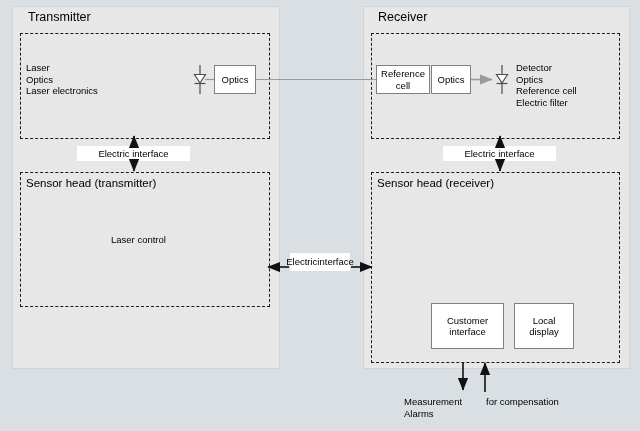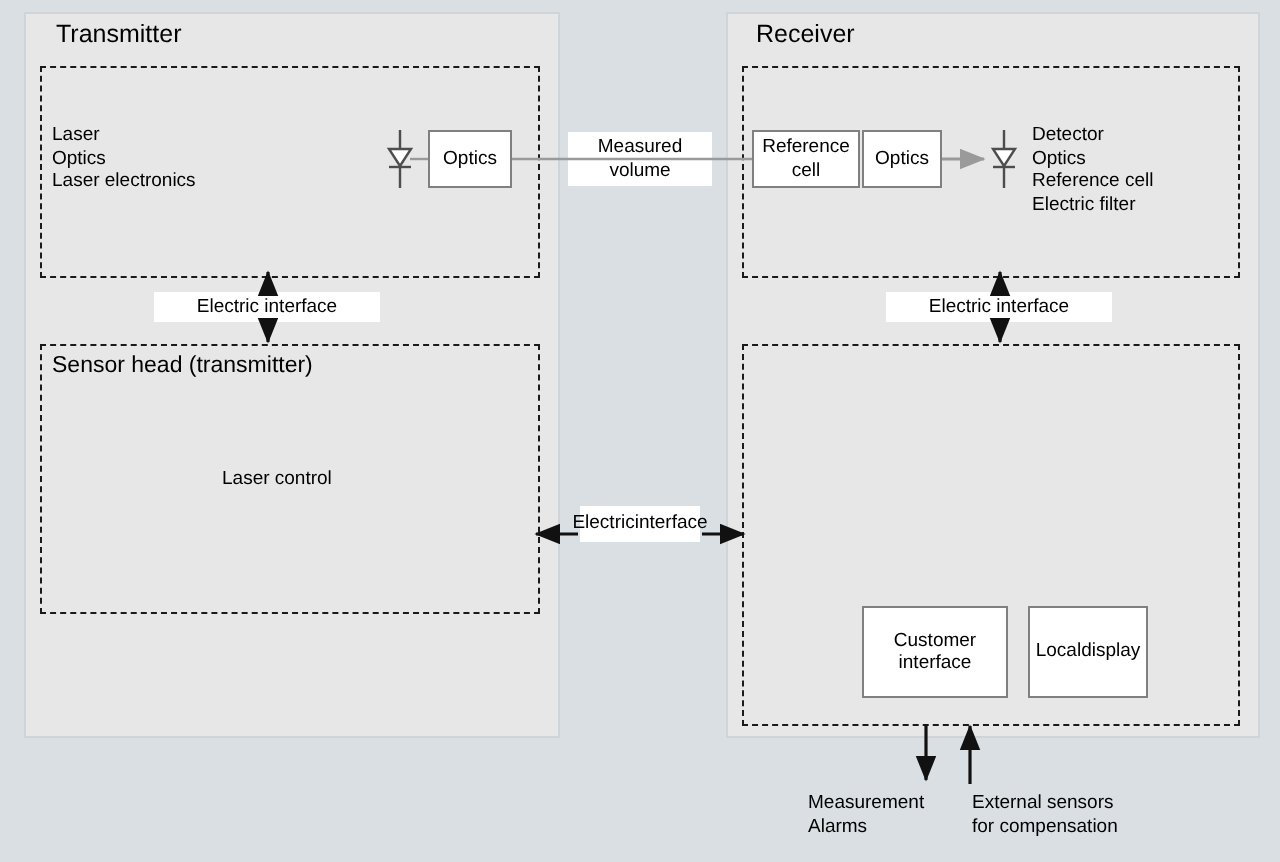--- a/index.html
+++ b/index.html
@@ -109,24 +109,20 @@
 Laser electronics</div>
 
   <div class="wbox" style="left:214px;top:65px;width:42px;height:29px;">Optics</div>
 
   <div class="chip" style="left:77px;top:146px;width:113px;height:15px;">Electric interface</div>
 
   <div class="dashed" style="left:20px;top:172px;width:248px;height:133px;"></div>
   <div class="block-title" style="left:26px;top:177px;">Sensor head (transmitter)</div>
   <div class="centertext" style="left:111px;top:234px;">Laser control</div>
 
-  <div class="chip" style="left:284px;top:66px;width:72px;height:27px;flex-direction:column;">
-    <span>Measured</span>
-    <span>volume</span>
-  </div>
 
   <div class="chip" style="left:290px;top:253px;width:60px;height:18px;flex-direction:row;">
     <span>Electric</span>
     <span>interface</span>
   </div>
 
   <div class="panel" id="panel-rx"></div>
   <div class="panel-title" style="left:378px;top:10px;">Receiver</div>
 
   <div class="dashed" style="left:371px;top:33px;width:247px;height:104px;"></div>
@@ -139,38 +135,38 @@
   <div class="wbox" style="left:431px;top:65px;width:40px;height:29px;">Optics</div>
 
   <div class="listtext" style="left:516px;top:62px;white-space:pre;">Detector
 Optics
 Reference cell
 Electric filter</div>
 
   <div class="chip" style="left:443px;top:146px;width:113px;height:15px;">Electric interface</div>
 
   <div class="dashed" style="left:371px;top:172px;width:247px;height:189px;"></div>
+  <div class="block-title" style="left:377px;top:177px;">Sensor head (receiver)</div>
 
   <div class="wbox" style="left:431px;top:303px;width:73px;height:46px;flex-direction:column;">
     <span>Customer</span>
     <span>interface</span>
   </div>
 
-  <div class="wbox" style="left:514px;top:303px;width:60px;height:46px;flex-direction:row;">
+  <div class="wbox" style="left:514px;top:303px;width:60px;height:46px;flex-direction:column;">
     <span>Local</span>
     <span>display</span>
   </div>
 
   <div class="free-label" style="left:404px;top:396px;width:90px;">
     <div>Measurement</div>
     <div>Alarms</div>
   </div>
 
   <div class="free-label" style="left:486px;top:396px;width:110px;">
-    <div>External sensors</div>
     <div>for compensation</div>
   </div>
 
   <svg id="overlay" viewBox="0 0 640 431">
     <defs>
       <marker id="ah-black" markerWidth="9" markerHeight="9" refX="7.5" refY="3.2" orient="auto" markerUnits="strokeWidth">
         <path d="M0,0 L8,3.2 L0,6.4 z" fill="#111111"></path>
       </marker>
       <marker id="ah-gray" markerWidth="9" markerHeight="9" refX="7.5" refY="3.2" orient="auto" markerUnits="strokeWidth">
         <path d="M0,0 L8,3.2 L0,6.4 z" fill="#9a9a9a"></path>

